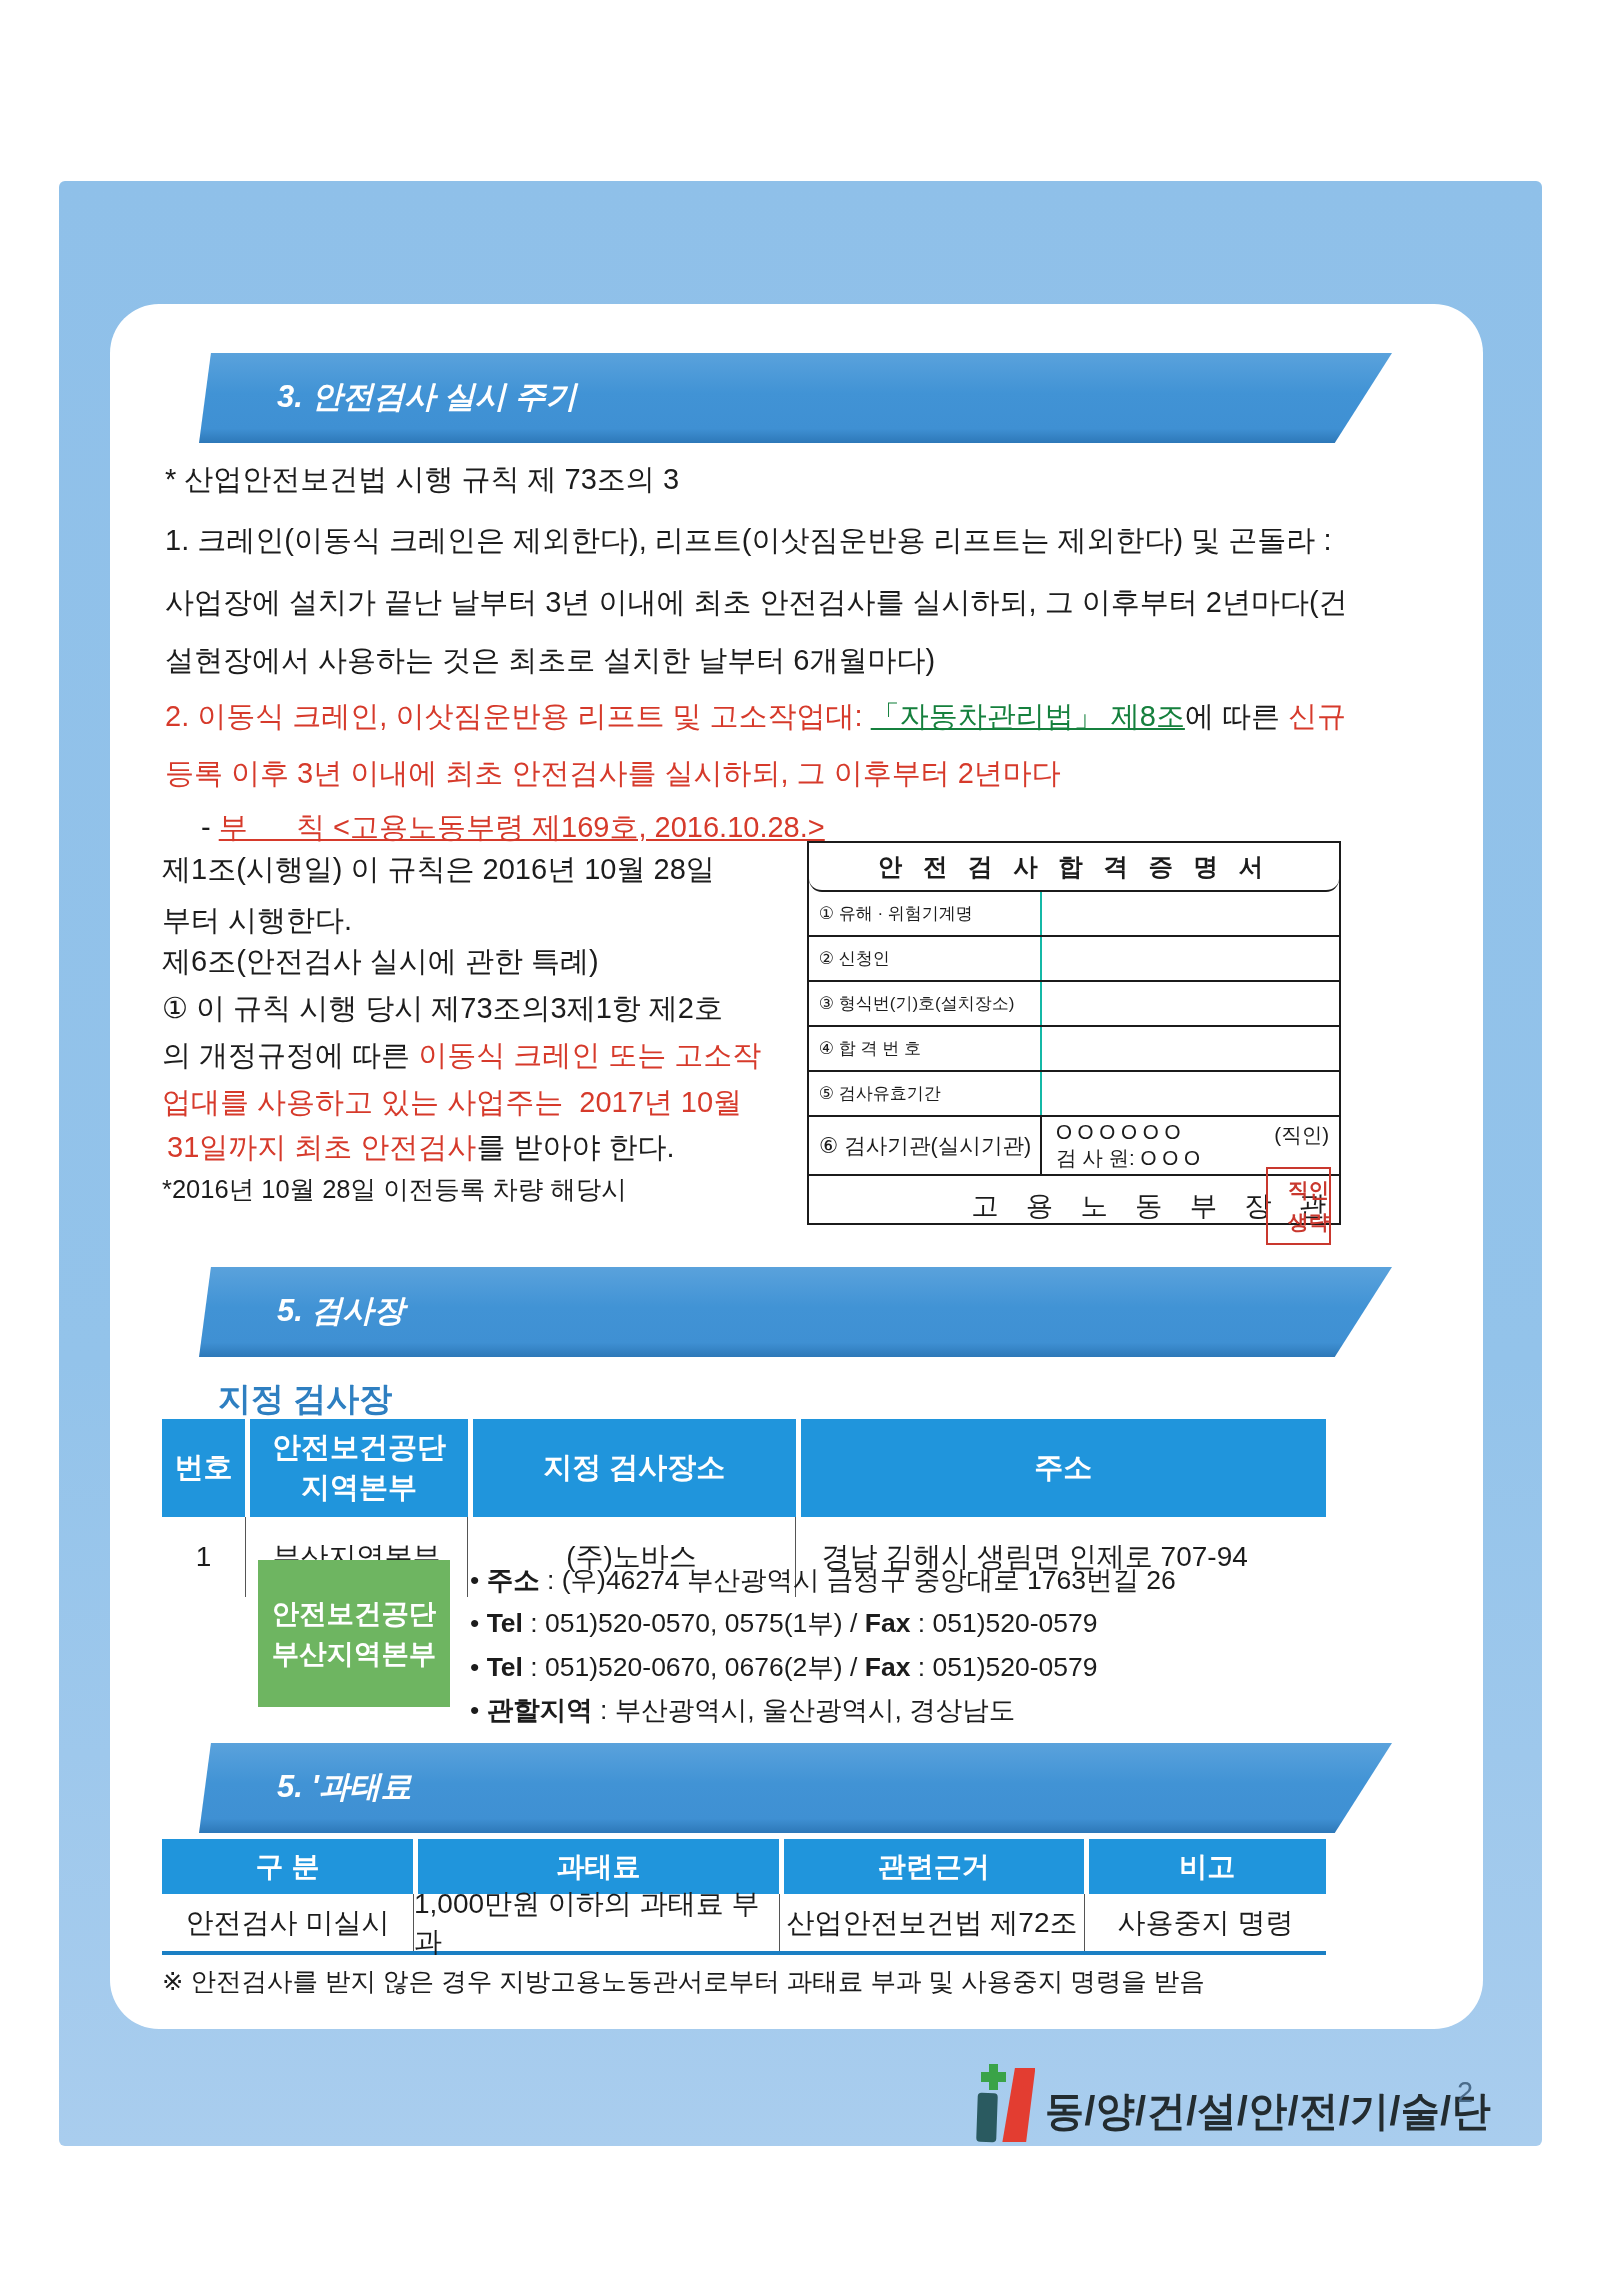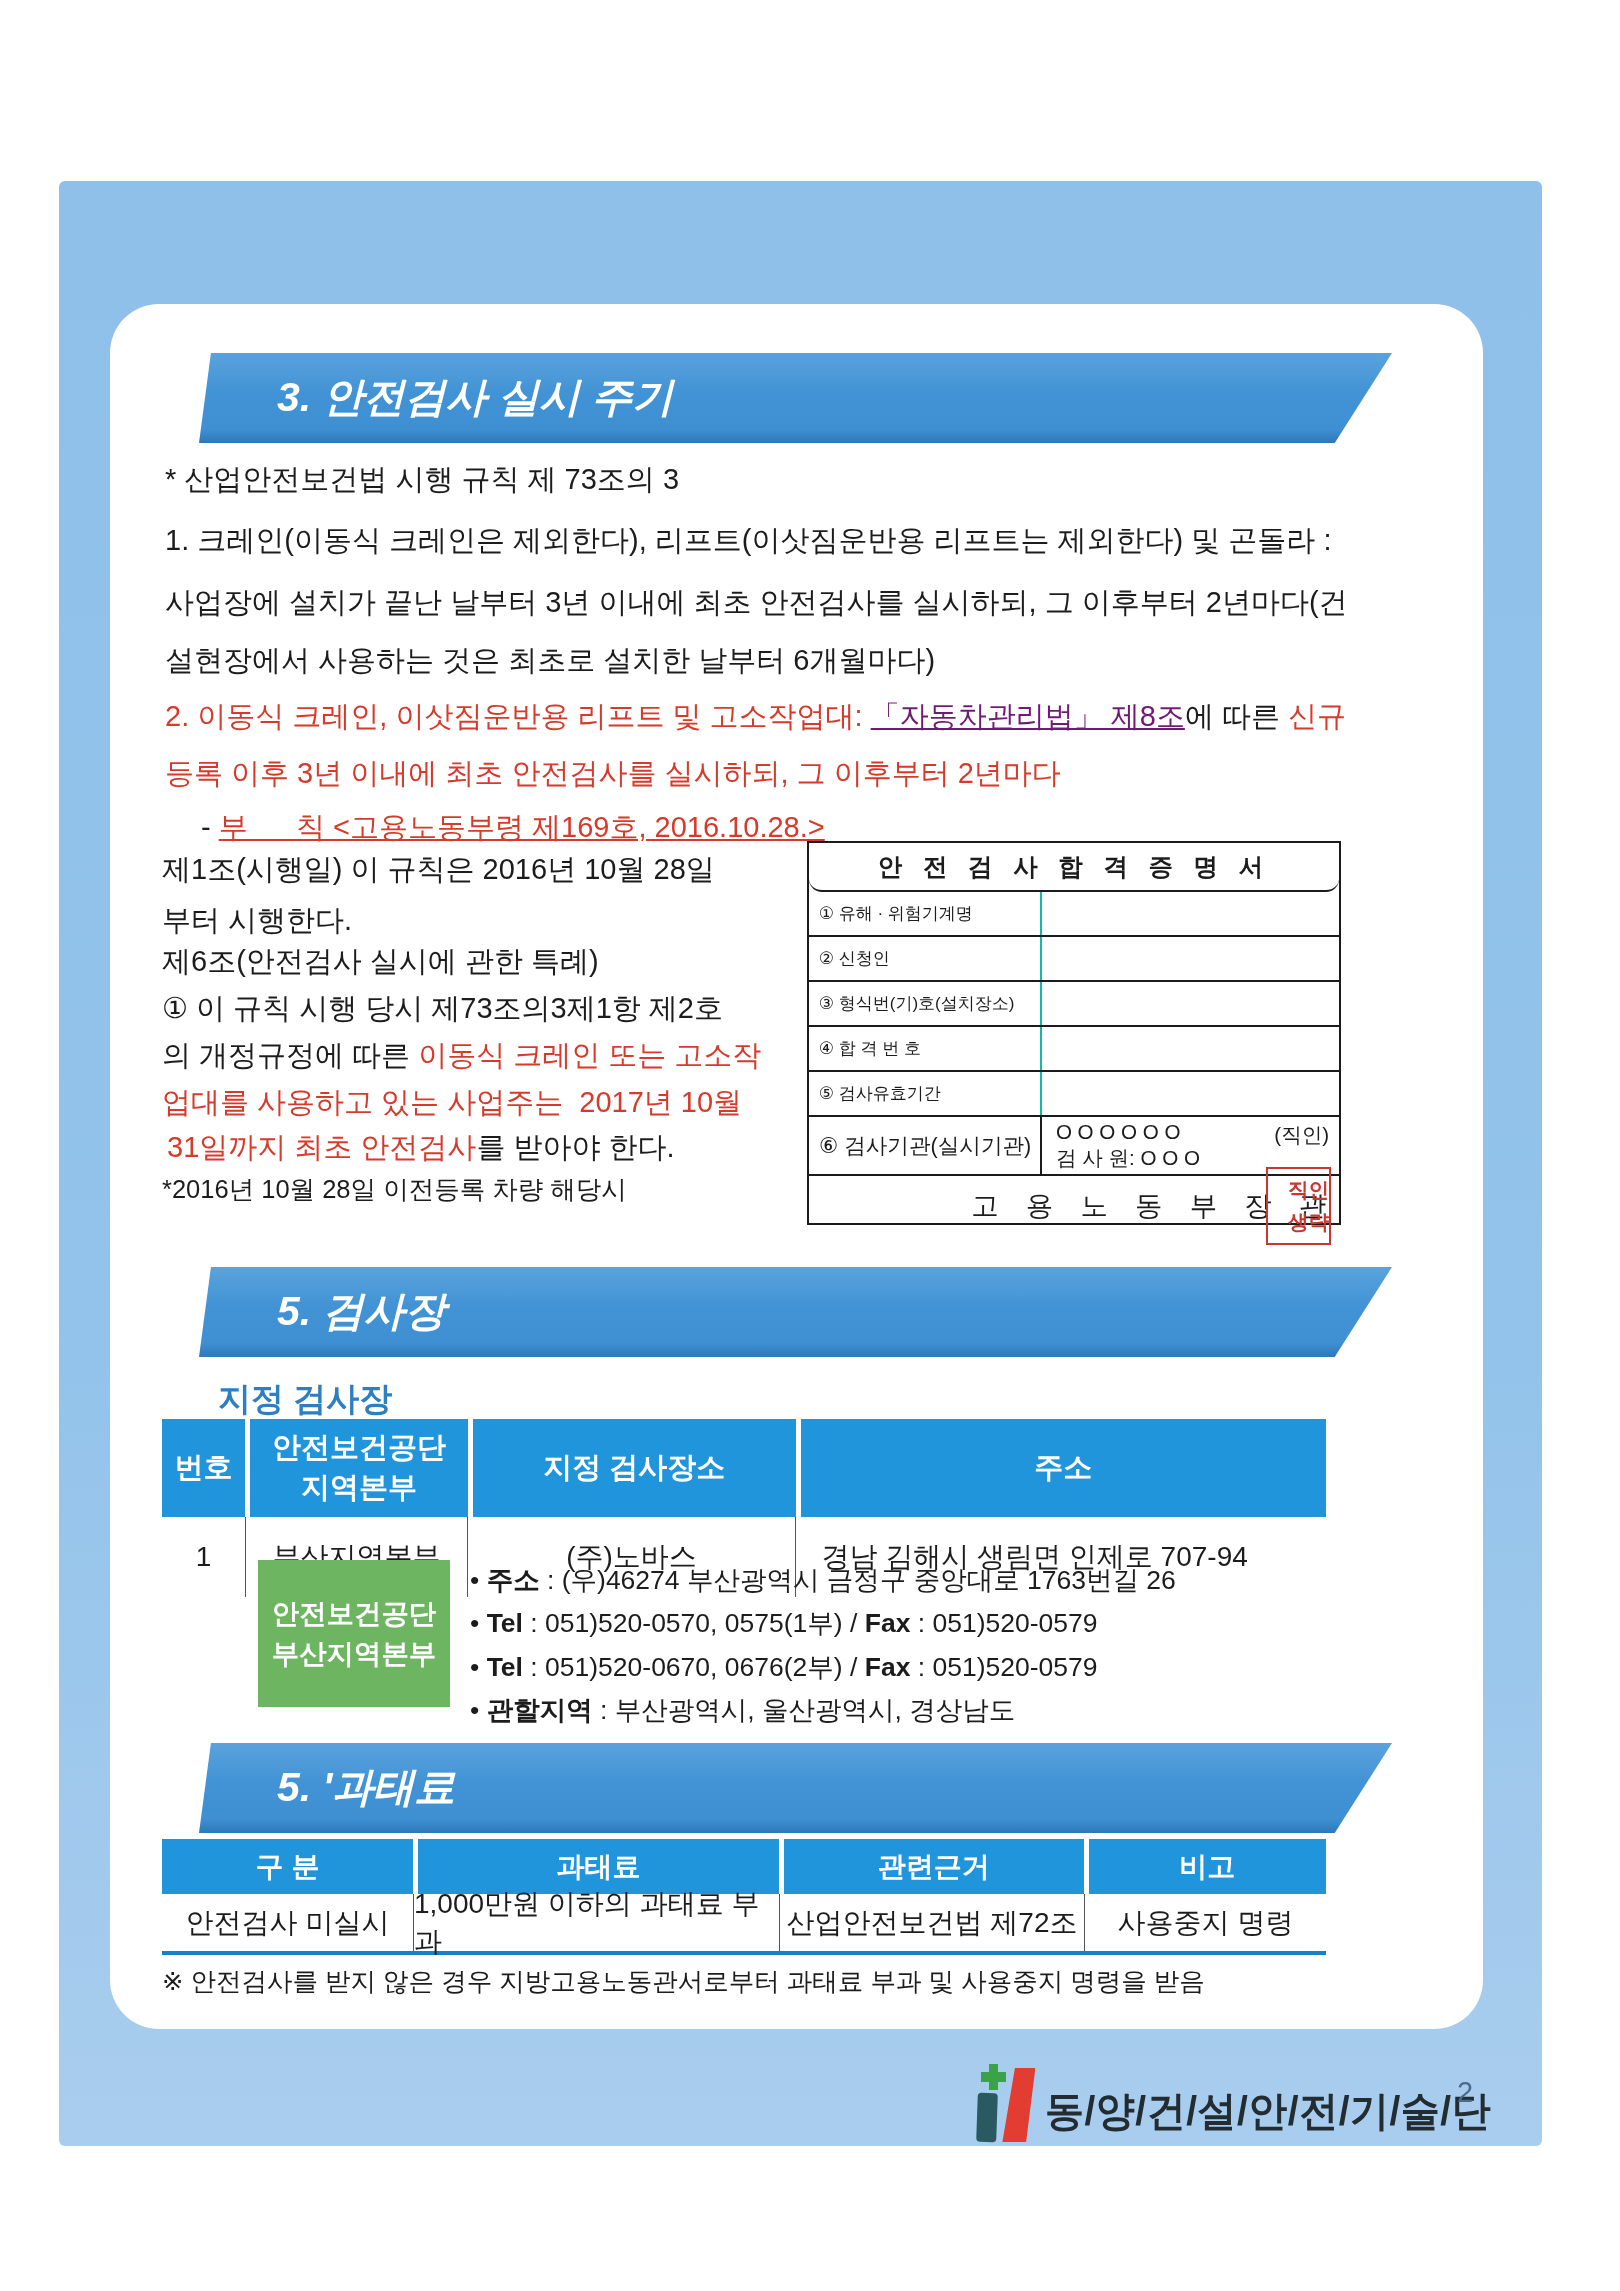--- a/index.html
+++ b/index.html
@@ -9,21 +9,21 @@
   
   .frame{position:absolute;left:59px;top:181px;width:1483px;height:1965px;
          background:linear-gradient(180deg,#8fc0e9 0%,#93c3ea 60%,#a9cdee 100%);border-radius:5.9px;}
   
   .card{position:absolute;left:110px;top:304px;width:1373px;height:1725px;background:#ffffff;border-radius:49px;}
 
   
   .ribbon{position:absolute;left:199px;width:1193px;height:90px;
           background:linear-gradient(180deg,#5aa2dc 0%,#4193d5 45%,#3f90d3 84%,#2d78b8 100%);
           clip-path:polygon(1% 0%,100% 0%,95.2% 100%,0% 100%);
-          color:#ffffff;font-weight:bold;font-style:italic;font-size:41px;line-height:88px;
+          color:#ffffff;font-weight:bold;font-style:italic;font-size:31px;line-height:88px;
           padding-left:0;box-sizing:border-box;}
   .ribbon span{padding-left:78px;display:inline-block;}
 
   .line{position:absolute;white-space:pre-wrap;font-size:29px;line-height:1.25;}
   .small{font-size:25.5px;}
 
   
   .cert{position:absolute;left:807px;top:841px;width:534px;height:384px;border:2.9px solid #1b1b1b;
         box-sizing:border-box;display:flex;flex-direction:column;background:#ffffff;}
   .cert .c-title{height:47px;border-bottom:2px solid #1b1b1b;display:flex;align-items:center;justify-content:center;
@@ -88,21 +88,21 @@
   <div class="card"></div>
 
   <div class="ribbon" style="top:353px;">
     <span>3. 안전검사 실시 주기</span>
   </div>
 
   <div class="line" style="left:165px;top:461px;"><span>* 산업안전보건법 시행 규칙 제 73조의 3</span></div>
   <div class="line" style="left:165px;top:522px;"><span>1. 크레인(이동식 크레인은 제외한다), 리프트(이삿짐운반용 리프트는 제외한다) 및 곤돌라 :</span></div>
   <div class="line" style="left:165px;top:584px;"><span>사업장에 설치가 끝난 날부터 3년 이내에 최초 안전검사를 실시하되, 그 이후부터 2년마다(건</span></div>
   <div class="line" style="left:165px;top:642px;"><span>설현장에서 사용하는 것은 최초로 설치한 날부터 6개월마다)</span></div>
-  <div class="line" style="left:165px;top:698px;"><span style="color: rgb(214, 58, 43);">2. 이동식 크레인, 이삿짐운반용 리프트 및 고소작업대: </span><span style="color: #701a75; text-decoration: underline;">「자동차관리법」 제8조</span><span>에 따른 </span><span style="color: rgb(214, 58, 43);">신규</span></div>
+  <div class="line" style="left:165px;top:698px;"><span style="color: rgb(214, 58, 43);">2. 이동식 크레인, 이삿짐운반용 리프트 및 고소작업대: </span><span style="color: #15803d; text-decoration: underline;">「자동차관리법」 제8조</span><span>에 따른 </span><span style="color: rgb(214, 58, 43);">신규</span></div>
   <div class="line" style="left:165px;top:755px;"><span style="color: rgb(214, 58, 43);">등록 이후 3년 이내에 최초 안전검사를 실시하되, 그 이후부터 2년마다</span></div>
 
   <div class="line" style="left:201px;top:809px;"><span>- </span><span style="color: rgb(214, 58, 43); text-decoration: underline;">부      칙 &lt;고용노동부령 제169호, 2016.10.28.&gt;</span></div>
 
   <div class="line" style="left:162px;top:851px;"><span>제1조(시행일) 이 규칙은 2016년 10월 28일</span></div>
   <div class="line" style="left:162px;top:902px;"><span>부터 시행한다.</span></div>
   <div class="line" style="left:162px;top:943px;"><span>제6조(안전검사 실시에 관한 특례)</span></div>
   <div class="line" style="left:162px;top:990px;"><span>① 이 규칙 시행 당시 제73조의3제1항 제2호</span></div>
   <div class="line" style="left:162px;top:1037px;"><span>의 개정규정에 따른 </span><span style="color: rgb(214, 58, 43);">이동식 크레인 또는 고소작</span></div>
   <div class="line" style="left:162px;top:1084px;"><span style="color: rgb(214, 58, 43);">업대를 사용하고 있는 사업주는  2017년 10월</span></div>

